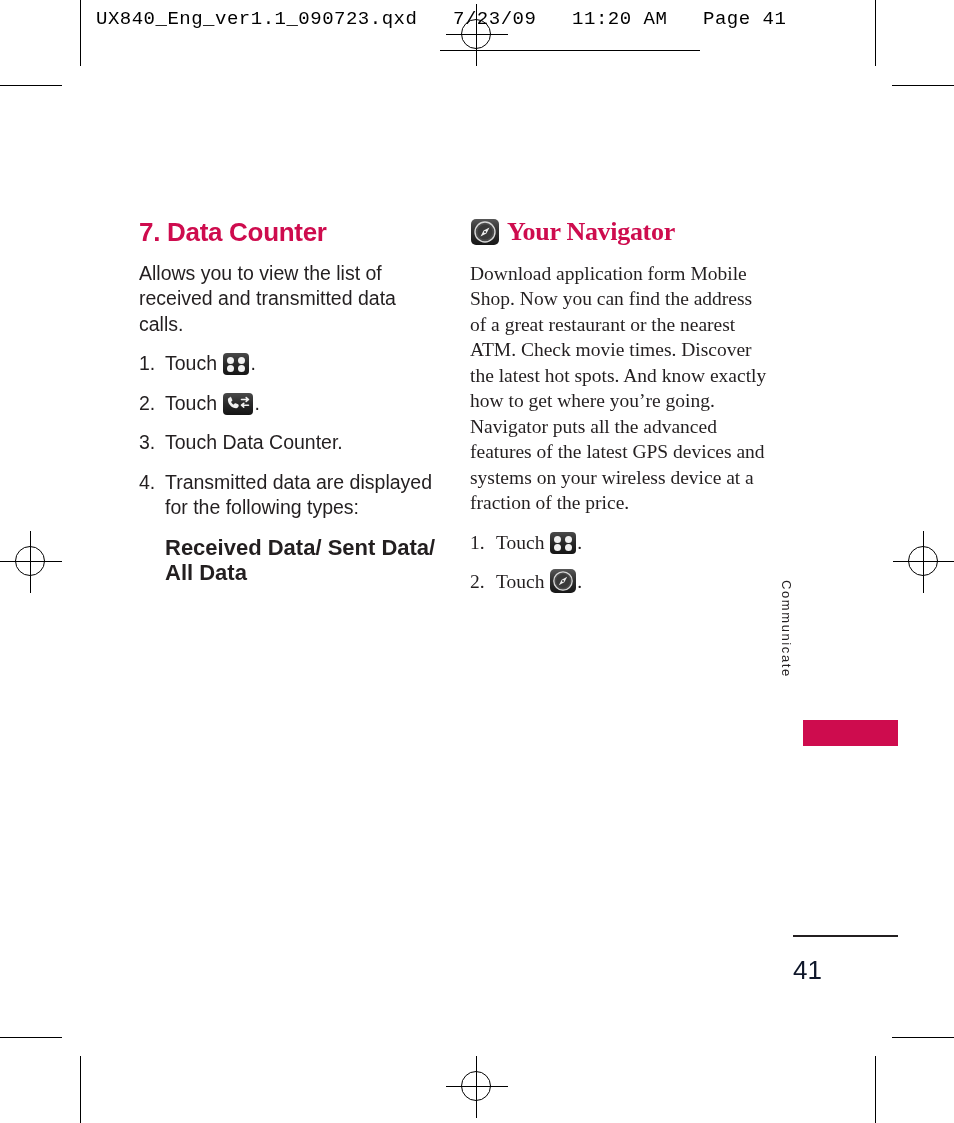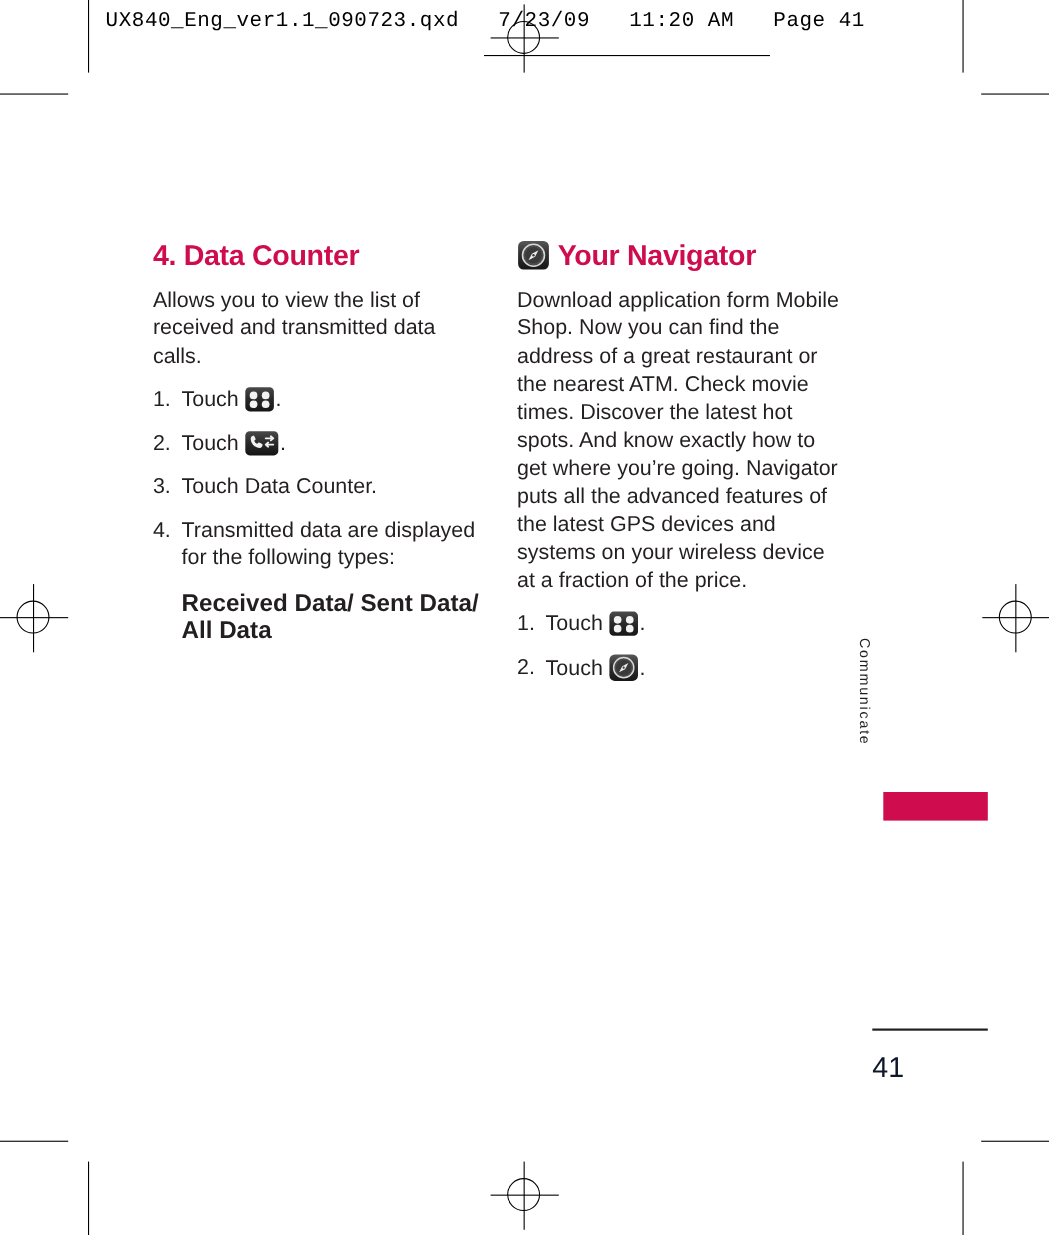--- a/index.html
+++ b/index.html
@@ -64,21 +64,21 @@
   }
 
   
   .page { position: absolute; inset: 0; }
 
   .col {
     position: absolute;
     top: 218px;
   }
   .col-left  { left: 139px; width: 305px; }
-  .col-right { left: 470px; width: 300px; }
+  .col-right { left: 470px; width: 300px; font-family: Liberation Serif, serif; }
 
   h1.section-heading {
     margin: 0 0 14px 0;
     font-size: 26px;
     font-weight: bold;
     color: #ce0c4e;
     letter-spacing: -0.3px;
     line-height: 1.1;
     display: flex;
     align-items: center;
@@ -235,21 +235,21 @@
     <div class="hline"></div>
     <div class="ring"></div>
 </div>
 
 <div class="print-header">UX840_Eng_ver1.1_090723.qxd   7/23/09   11:20 AM   Page 41</div>
 
 <div class="page">
 
   <div class="col col-left">
     <h1 class="section-heading">
-      <span class="htext">4. Data Counter</span>
+      <span class="htext">7. Data Counter</span>
     </h1>
 
     <p class="body">Allows you to view the list of received and transmitted data calls.</p>
 
     <ol class="steps">
       <li>
         <span class="num">1.</span>
         <span class="step-line">Touch </span><span class="icon icon-grid"><i></i><i></i><i></i><i></i></span><span>.</span>
       </li>
 

